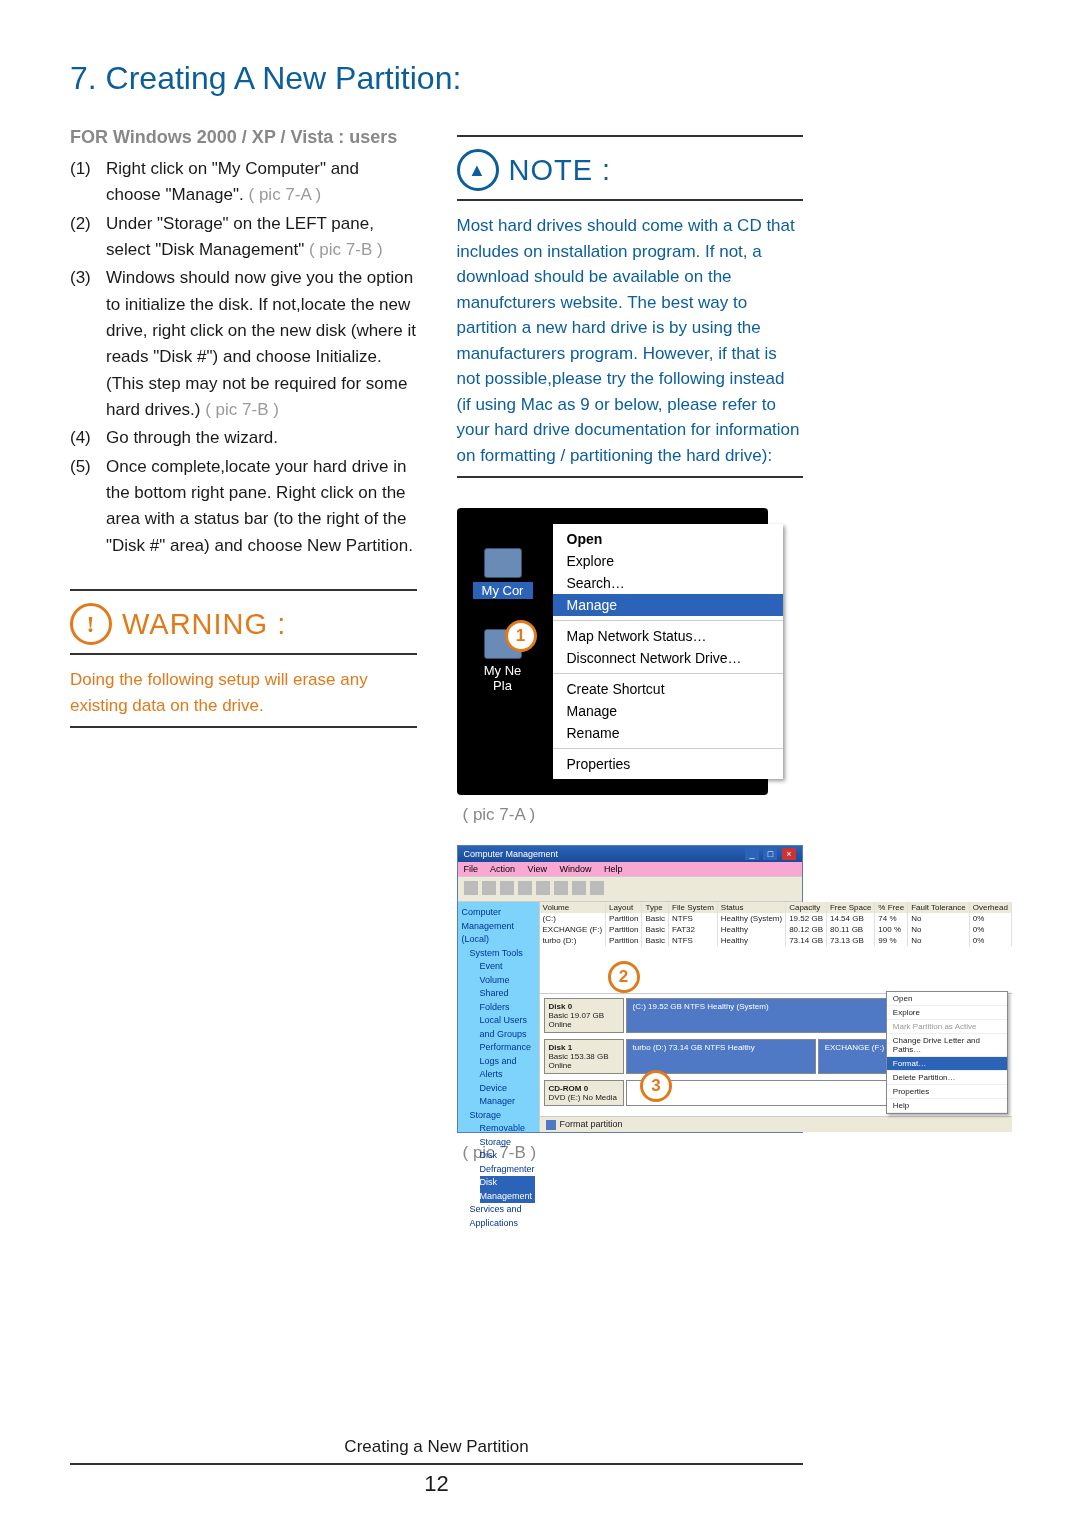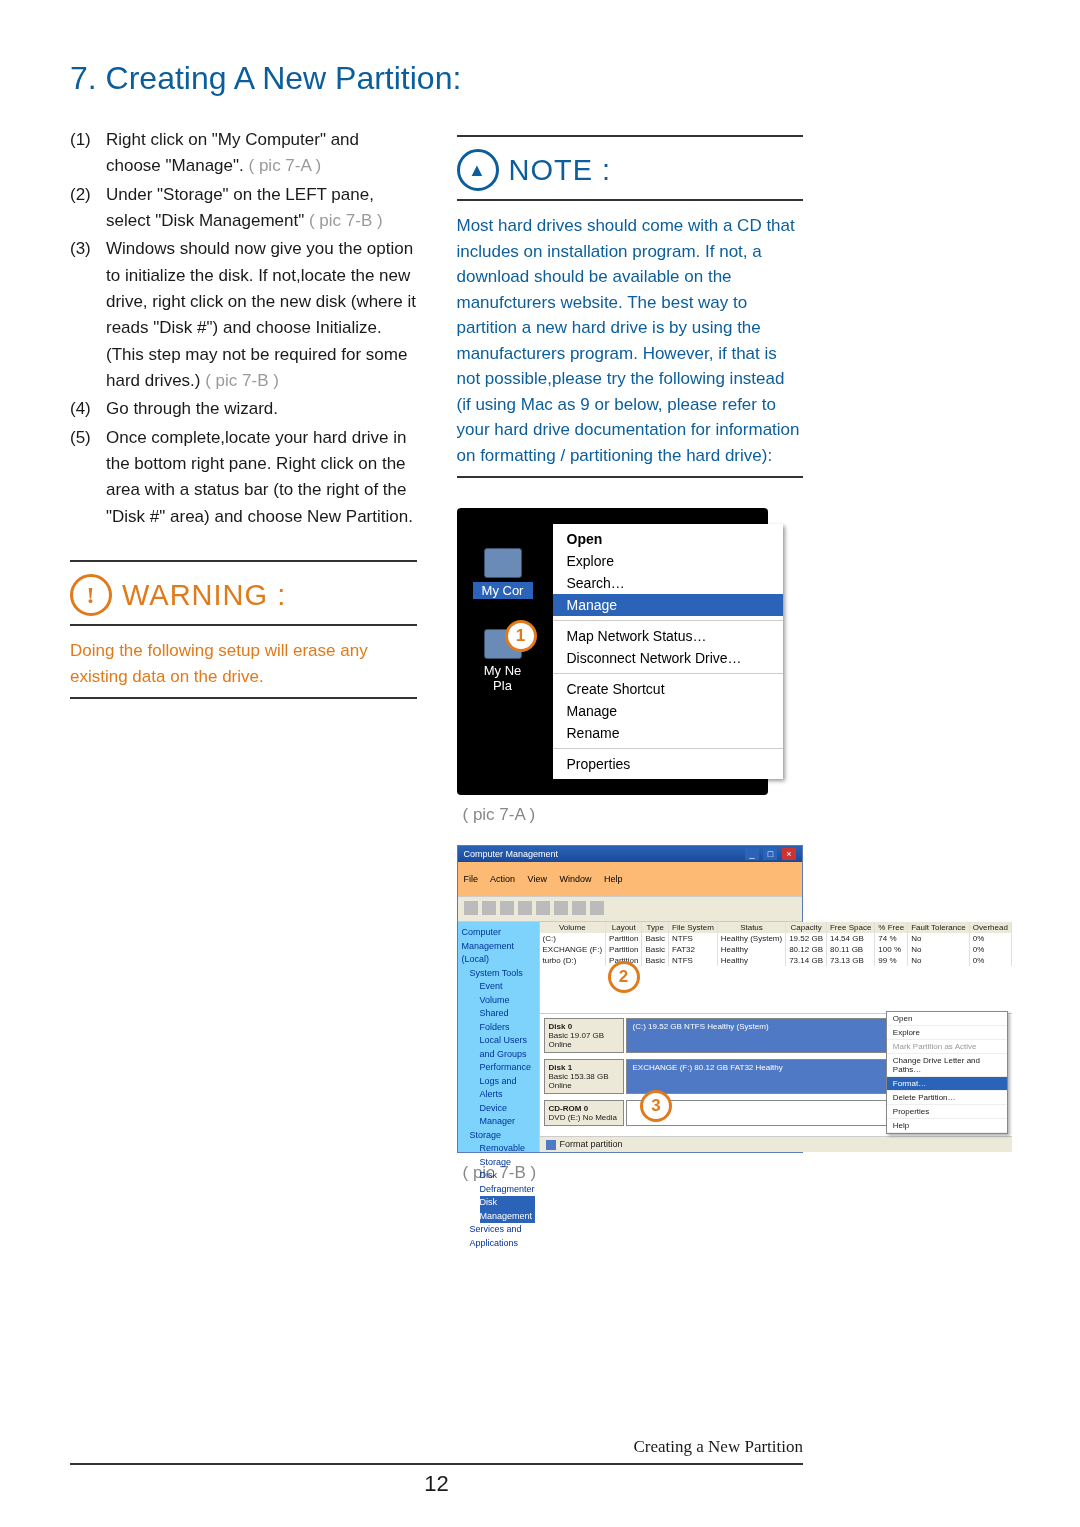--- a/index.html
+++ b/index.html
@@ -191,22 +191,22 @@
     background: #c33;
     margin-left: 2px;
     font-size: 9px;
     text-align: center;
     color: #fff;
     line-height: 12px;
   }
   .pic7b-title .wbtn.min { background:#2b63b8; }
   .pic7b-title .wbtn.max { background:#2b63b8; }
   .pic7b-menu {
-    background: #fdba74;
-    padding: 12px 6px;
+    background: #f9a8d4;
+    padding: 2px 6px;
     color: #000;
     border-bottom: 1px solid #ccc;
   }
   .pic7b-menu span { margin-right: 10px; }
   .pic7b-toolbar {
     background: #ece9d8;
     padding: 4px 6px;
     border-bottom: 1px solid #ccc;
   }
   .pic7b-toolbar .tb {
@@ -233,21 +233,21 @@
     overflow: hidden;
     font-size: 8px;
   }
   .pic7b-table table { width:100%; border-collapse:collapse; }
   .pic7b-table th, .pic7b-table td {
     border-right:1px solid #e0e0e0;
     padding: 1px 3px;
     text-align: left;
     white-space: nowrap;
   }
-  .pic7b-table th { background:#ece9d8; font-weight:400;text-align:center; }
+  .pic7b-table th { background:#ece9d8; font-weight:400; }
   .pic7b-disks {
     border-top: 1px solid #ccc;
     padding: 4px;
     font-size: 8px;
     position: relative;
   }
   .diskrow {
     display:flex; margin-bottom:6px; align-items:stretch;
   }
   .diskrow .dh {
@@ -282,39 +282,39 @@
   .ctx-7b .mi.hl { background:#2b63b8; color:#fff; }
 
   .footer {
     position: absolute;
     bottom: 30px;
     left: 70px;
     right: 70px;
   }
   .footer hr { border:none; border-top:2px solid #333; margin:6px 0; }
   .footer .ft {
-    text-align: right;
+    text-align: center;
     font-size: 17px;
     margin-bottom: 4px;
-    font-family: Liberation Serif, serif;
   }
   .footer .pg {
     text-align: center;
     font-size: 22px;
   }
 </style>
 </head>
 <body>
 
 <div class="page">
   <h1 class="section-title">7. Creating A New Partition:</h1>
 
   <div class="columns">
 
     <div class="col">
+      <p class="os-heading">FOR Windows 2000 / XP / Vista : users</p>
 
       <div class="steps">
         <div class="row">
           <div class="num">(1)</div>
           <div class="txt"><span>Right click on "My Computer" and choose "Manage".</span> <span class="picref">( pic 7-A )</span></div>
         </div>
         <div class="row">
           <div class="num">(2)</div>
           <div class="txt"><span>Under "Storage" on the LEFT pane, select "Disk Management"</span> <span class="picref">( pic 7-B )</span></div>
         </div>
@@ -487,20 +487,23 @@
 19.07 GB
 Online</span></div>
                 <div class="part">(C:)
 19.52 GB NTFS
 Healthy (System)</div>
               </div>
               <div class="diskrow">
                 <div class="dh"><b>Disk 1</b><br><span>Basic
 153.38 GB
 Online</span></div>
+                <div class="part">turbo (D:)
+73.14 GB NTFS
+Healthy</div>
                 <div class="part">EXCHANGE (F:)
 80.12 GB FAT32
 Healthy</div>
               </div>
               <div class="diskrow">
                 <div class="dh"><b>CD-ROM 0</b><br><span>DVD (E:)
 
 No Media</span></div>
                 <div class="part white"></div>
               </div>

